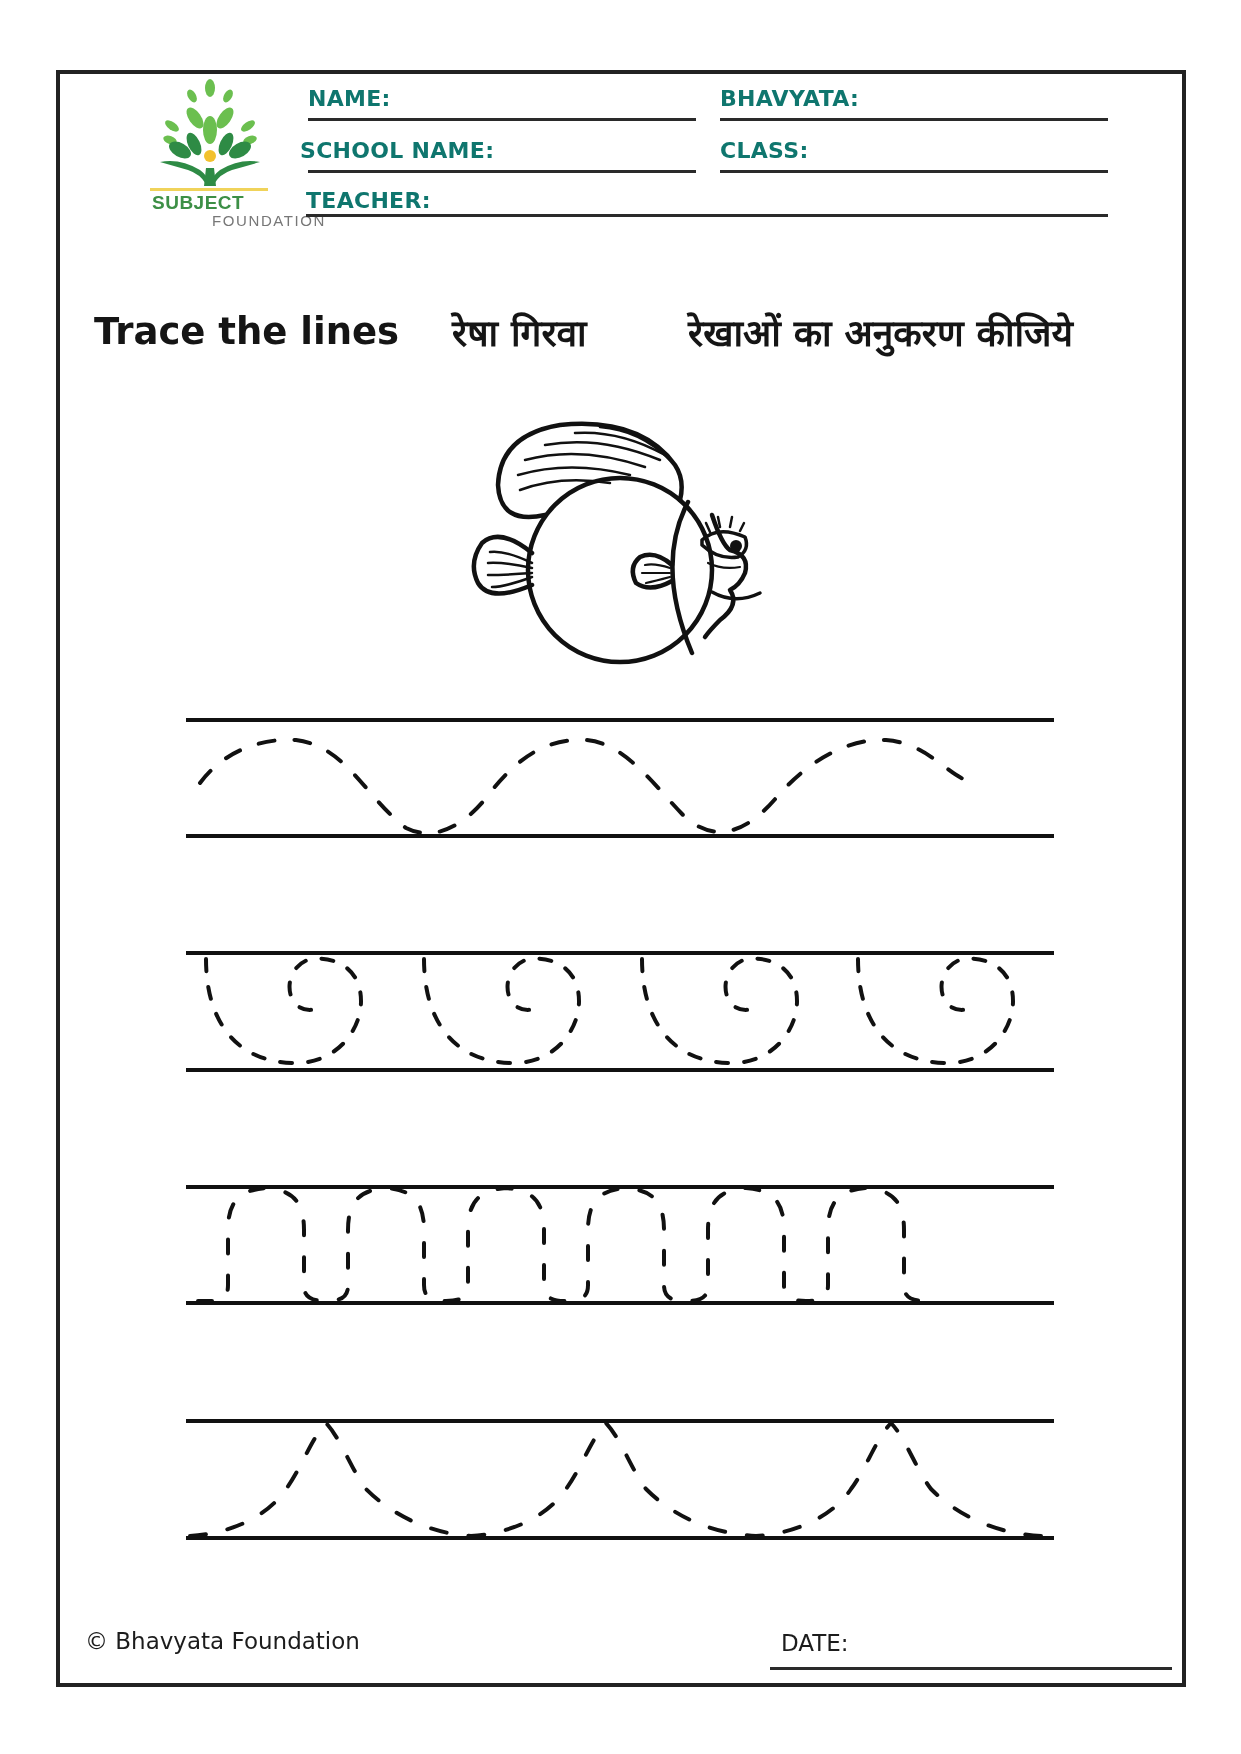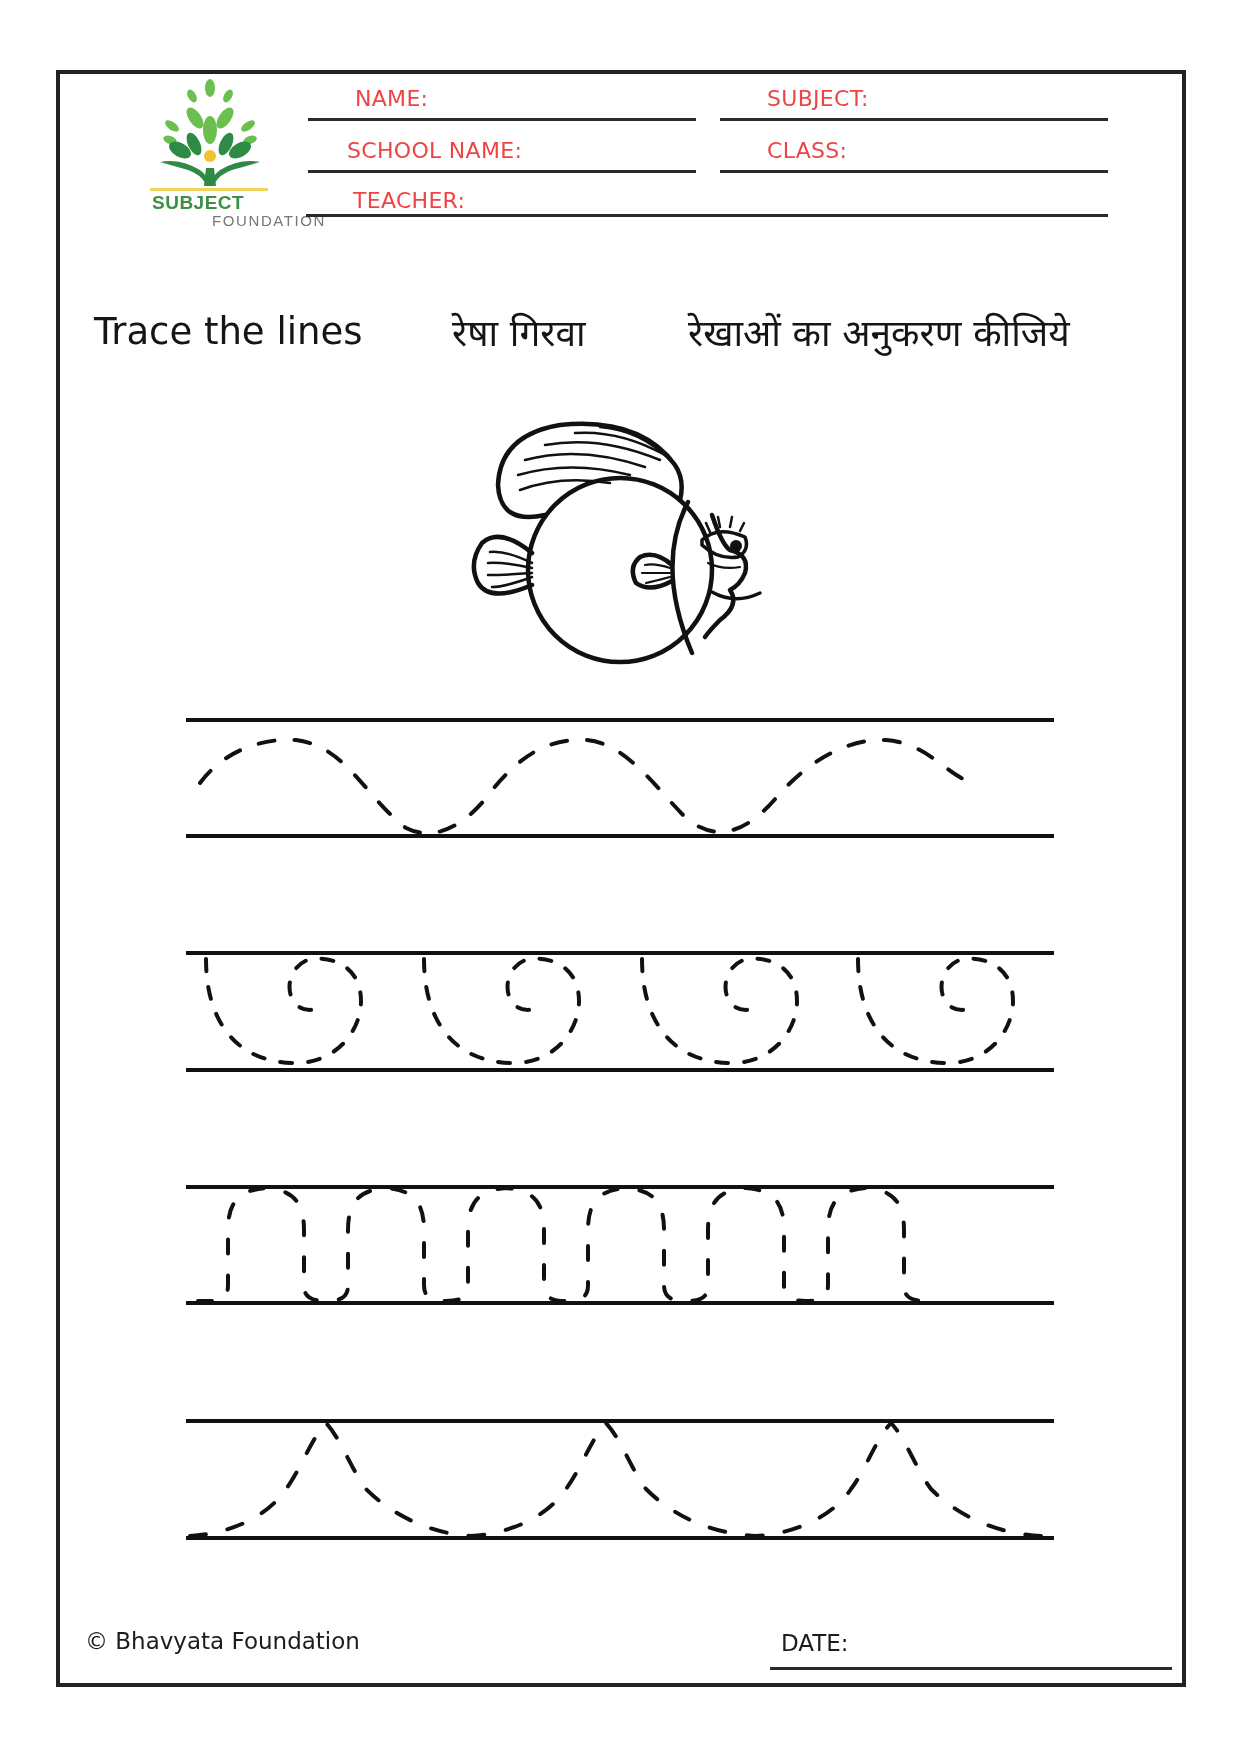--- a/index.html
+++ b/index.html
@@ -1,21 +1,21 @@
 <!DOCTYPE html>
 <html><head>
 <meta charset="utf-8">
 <style>
   html, body { margin: 0; padding: 0; background: #ffffff; }
   body { width: 1241px; height: 1754px; position: relative; overflow: hidden; font-family: "DejaVu Sans", sans-serif; color: #1a1a1a; }
   .frame { position: absolute; left: 56px; top: 70px; width: 1122px; height: 1609px; border: 4px solid #222; box-sizing: content-box; }
   .abs { position: absolute; }
-  .field-label { position: absolute; font-size: 22px; font-weight: 400; letter-spacing: 0.3px; color: #ef4444; white-space: nowrap; margin-left: 47px; }
+  .field-label { position: absolute; font-size: 22px; font-weight: 700; letter-spacing: 0.3px; color: #0f766e; white-space: nowrap; }
   .uline { position: absolute; height: 3px; background: #2a2a2a; }
-  .heading { position: absolute; font-size: 37px; font-weight: 400; color: #151515; white-space: nowrap; }
+  .heading { position: absolute; font-size: 37px; font-weight: 700; color: #151515; white-space: nowrap; }
   .footer-text { position: absolute; font-size: 23px; color: #1c1c1c; white-space: nowrap; margin-left: 13px; }
   svg { position: absolute; }
   .logo-b { font-family: "Liberation Sans", sans-serif; font-weight: 700; font-size: 19px; color: #3d8f46; letter-spacing: 0.5px; }
   .logo-f { font-family: "Liberation Sans", sans-serif; font-weight: 300; font-size: 15px; color: #777; letter-spacing: 1.6px; }
 </style>
 </head>
 <body>
 
 <div class="frame"></div>
 
@@ -45,21 +45,21 @@
     <circle cx="60" cy="78" r="6" fill="#f2c12e"></circle>
   </svg>
   <div class="abs" style="left:150px; top:188px; width:118px; height:3px; background:#f0d35a;"></div>
   <div class="abs logo-b" style="left:152px; top:192px;">SUBJECT</div>
   <div class="abs logo-f" style="left:164px; top:212px;margin-left:48px;">FOUNDATION</div>
 </div>
 
 <div class="field-label" style="left:308px; top:86px;">NAME:</div>
 <div class="uline" style="left:308px; top:118px; width:388px;"></div>
 
-<div class="field-label" style="left:720px; top:86px;">SUBJECT:</div>
+<div class="field-label" style="left:720px; top:86px;">BHAVYATA:</div>
 <div class="uline" style="left:720px; top:118px; width:388px;"></div>
 
 <div class="field-label" style="left:300px; top:138px;">SCHOOL NAME:</div>
 <div class="uline" style="left:308px; top:170px; width:388px;"></div>
 
 <div class="field-label" style="left:720px; top:138px;">CLASS:</div>
 <div class="uline" style="left:720px; top:170px; width:388px;"></div>
 
 <div class="field-label" style="left:306px; top:188px;">TEACHER:</div>
 <div class="uline" style="left:306px; top:214px; width:802px;"></div>

